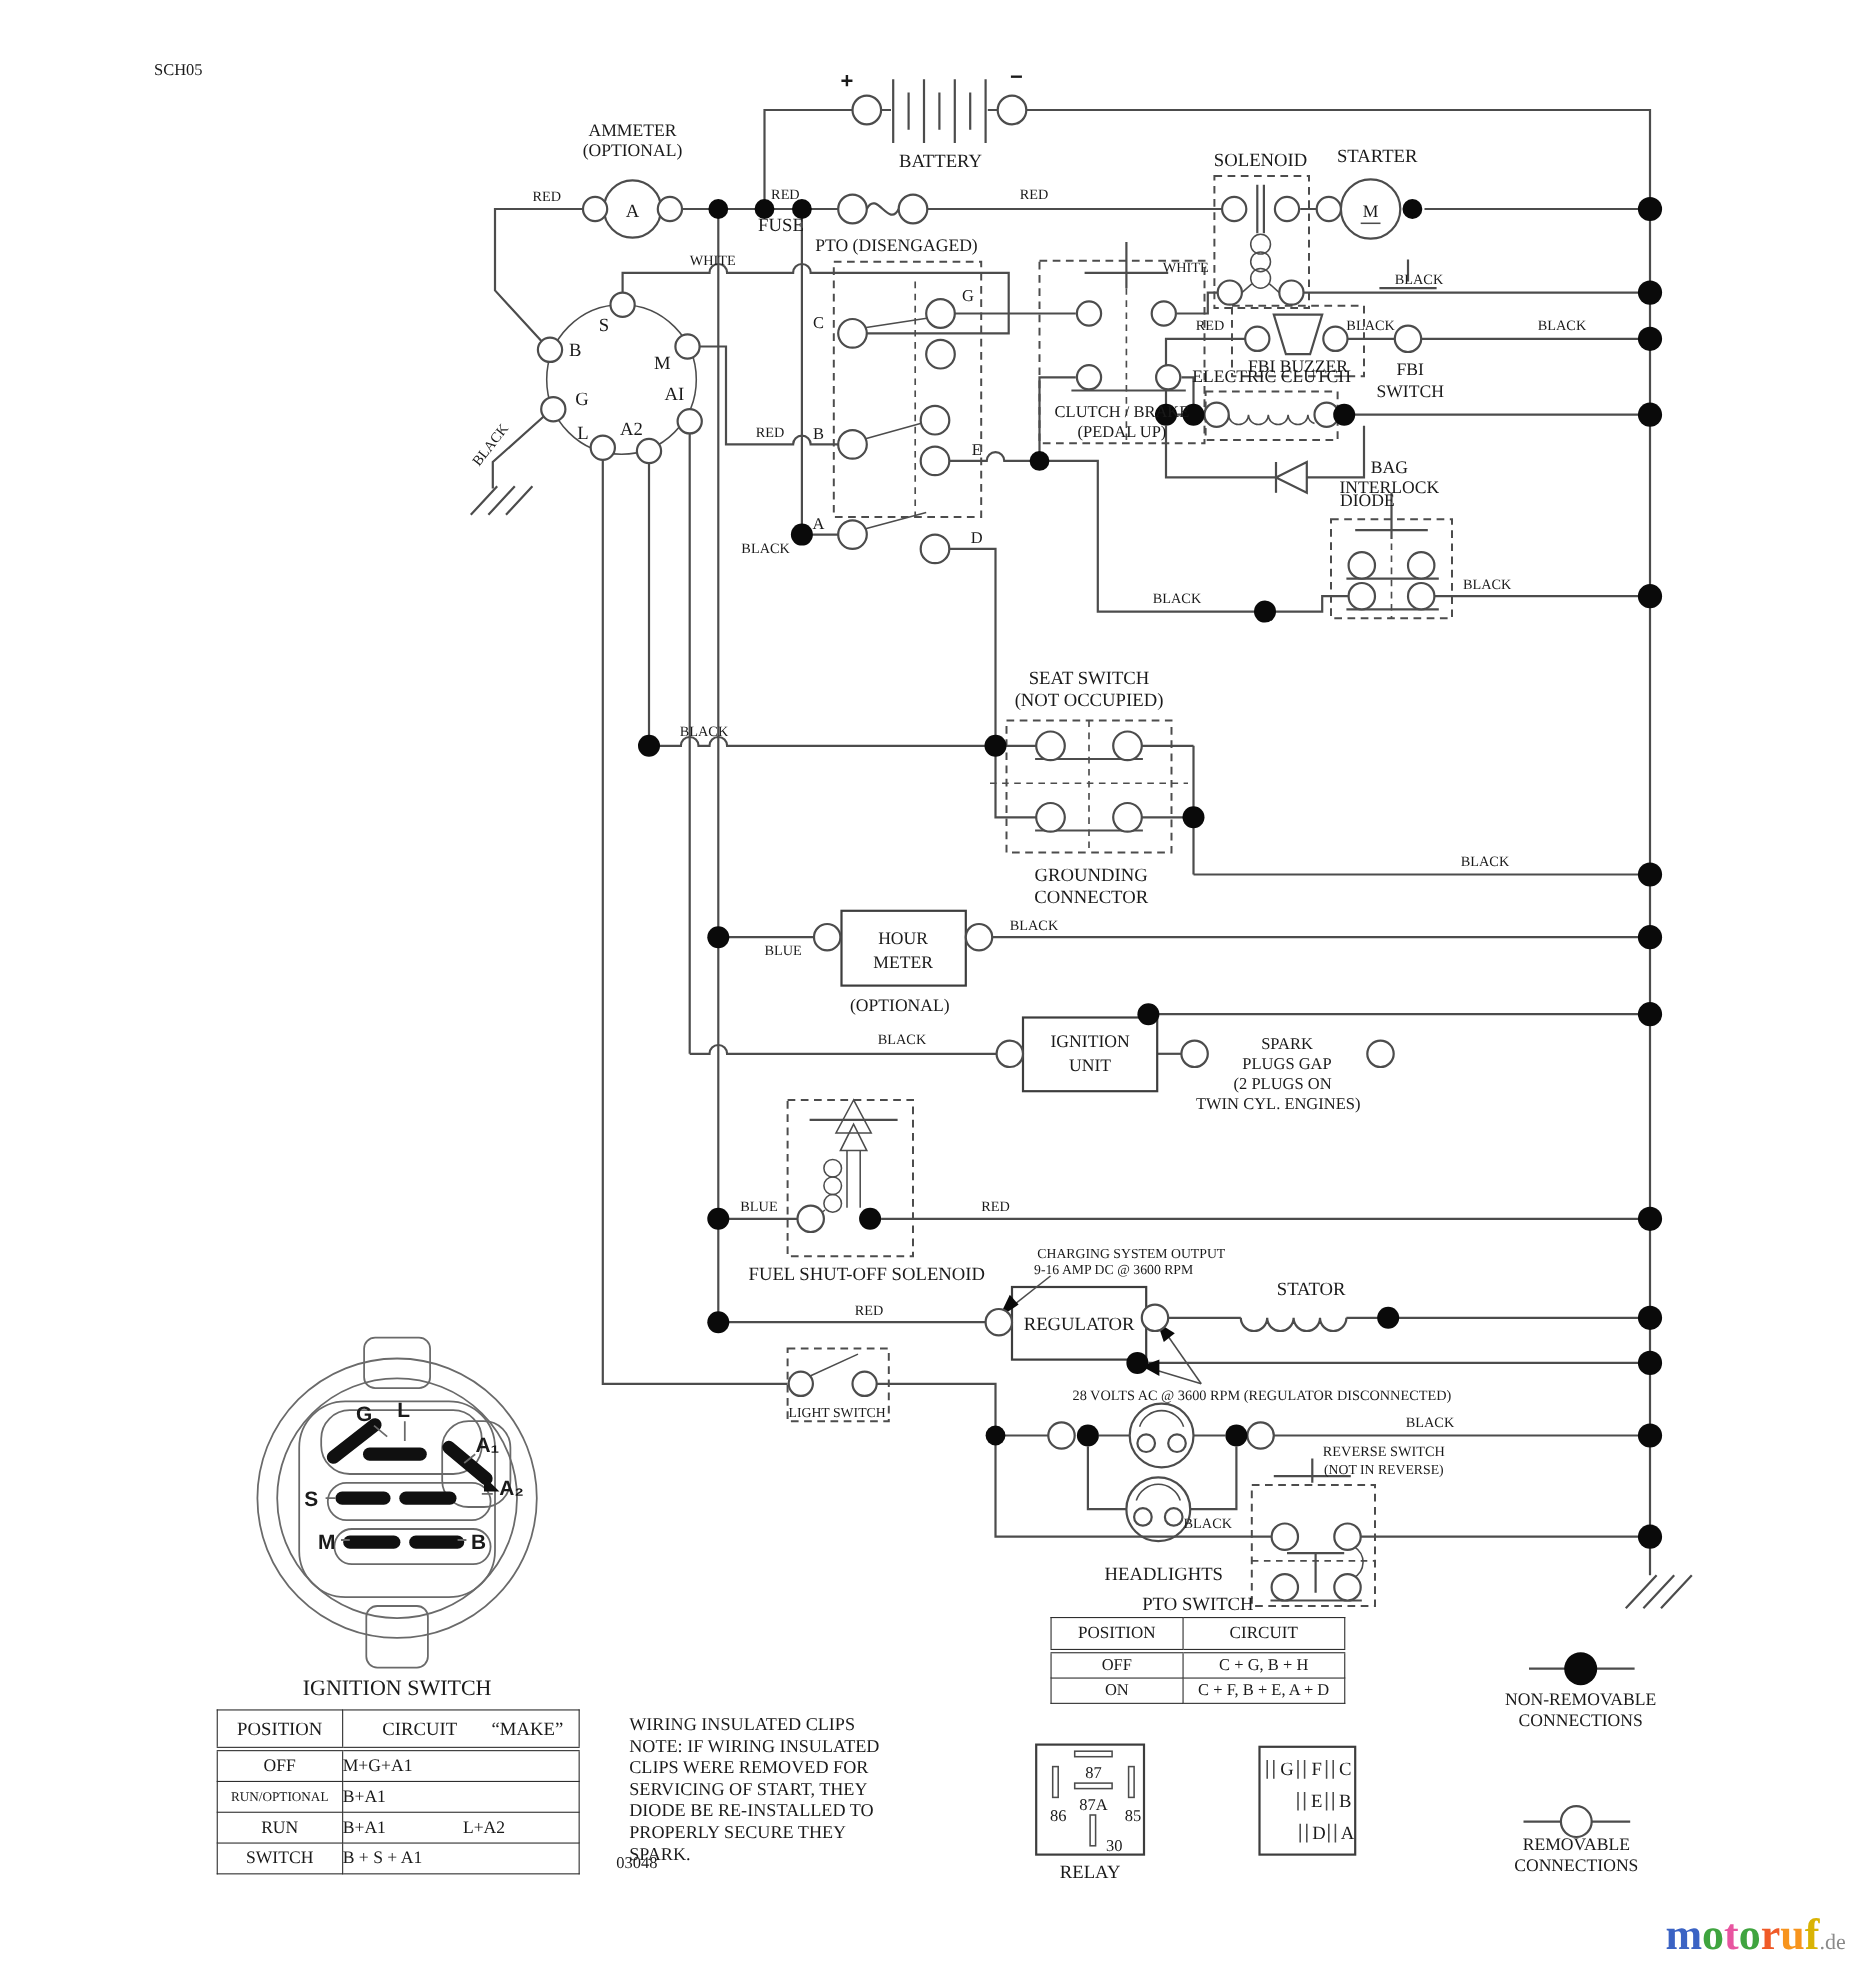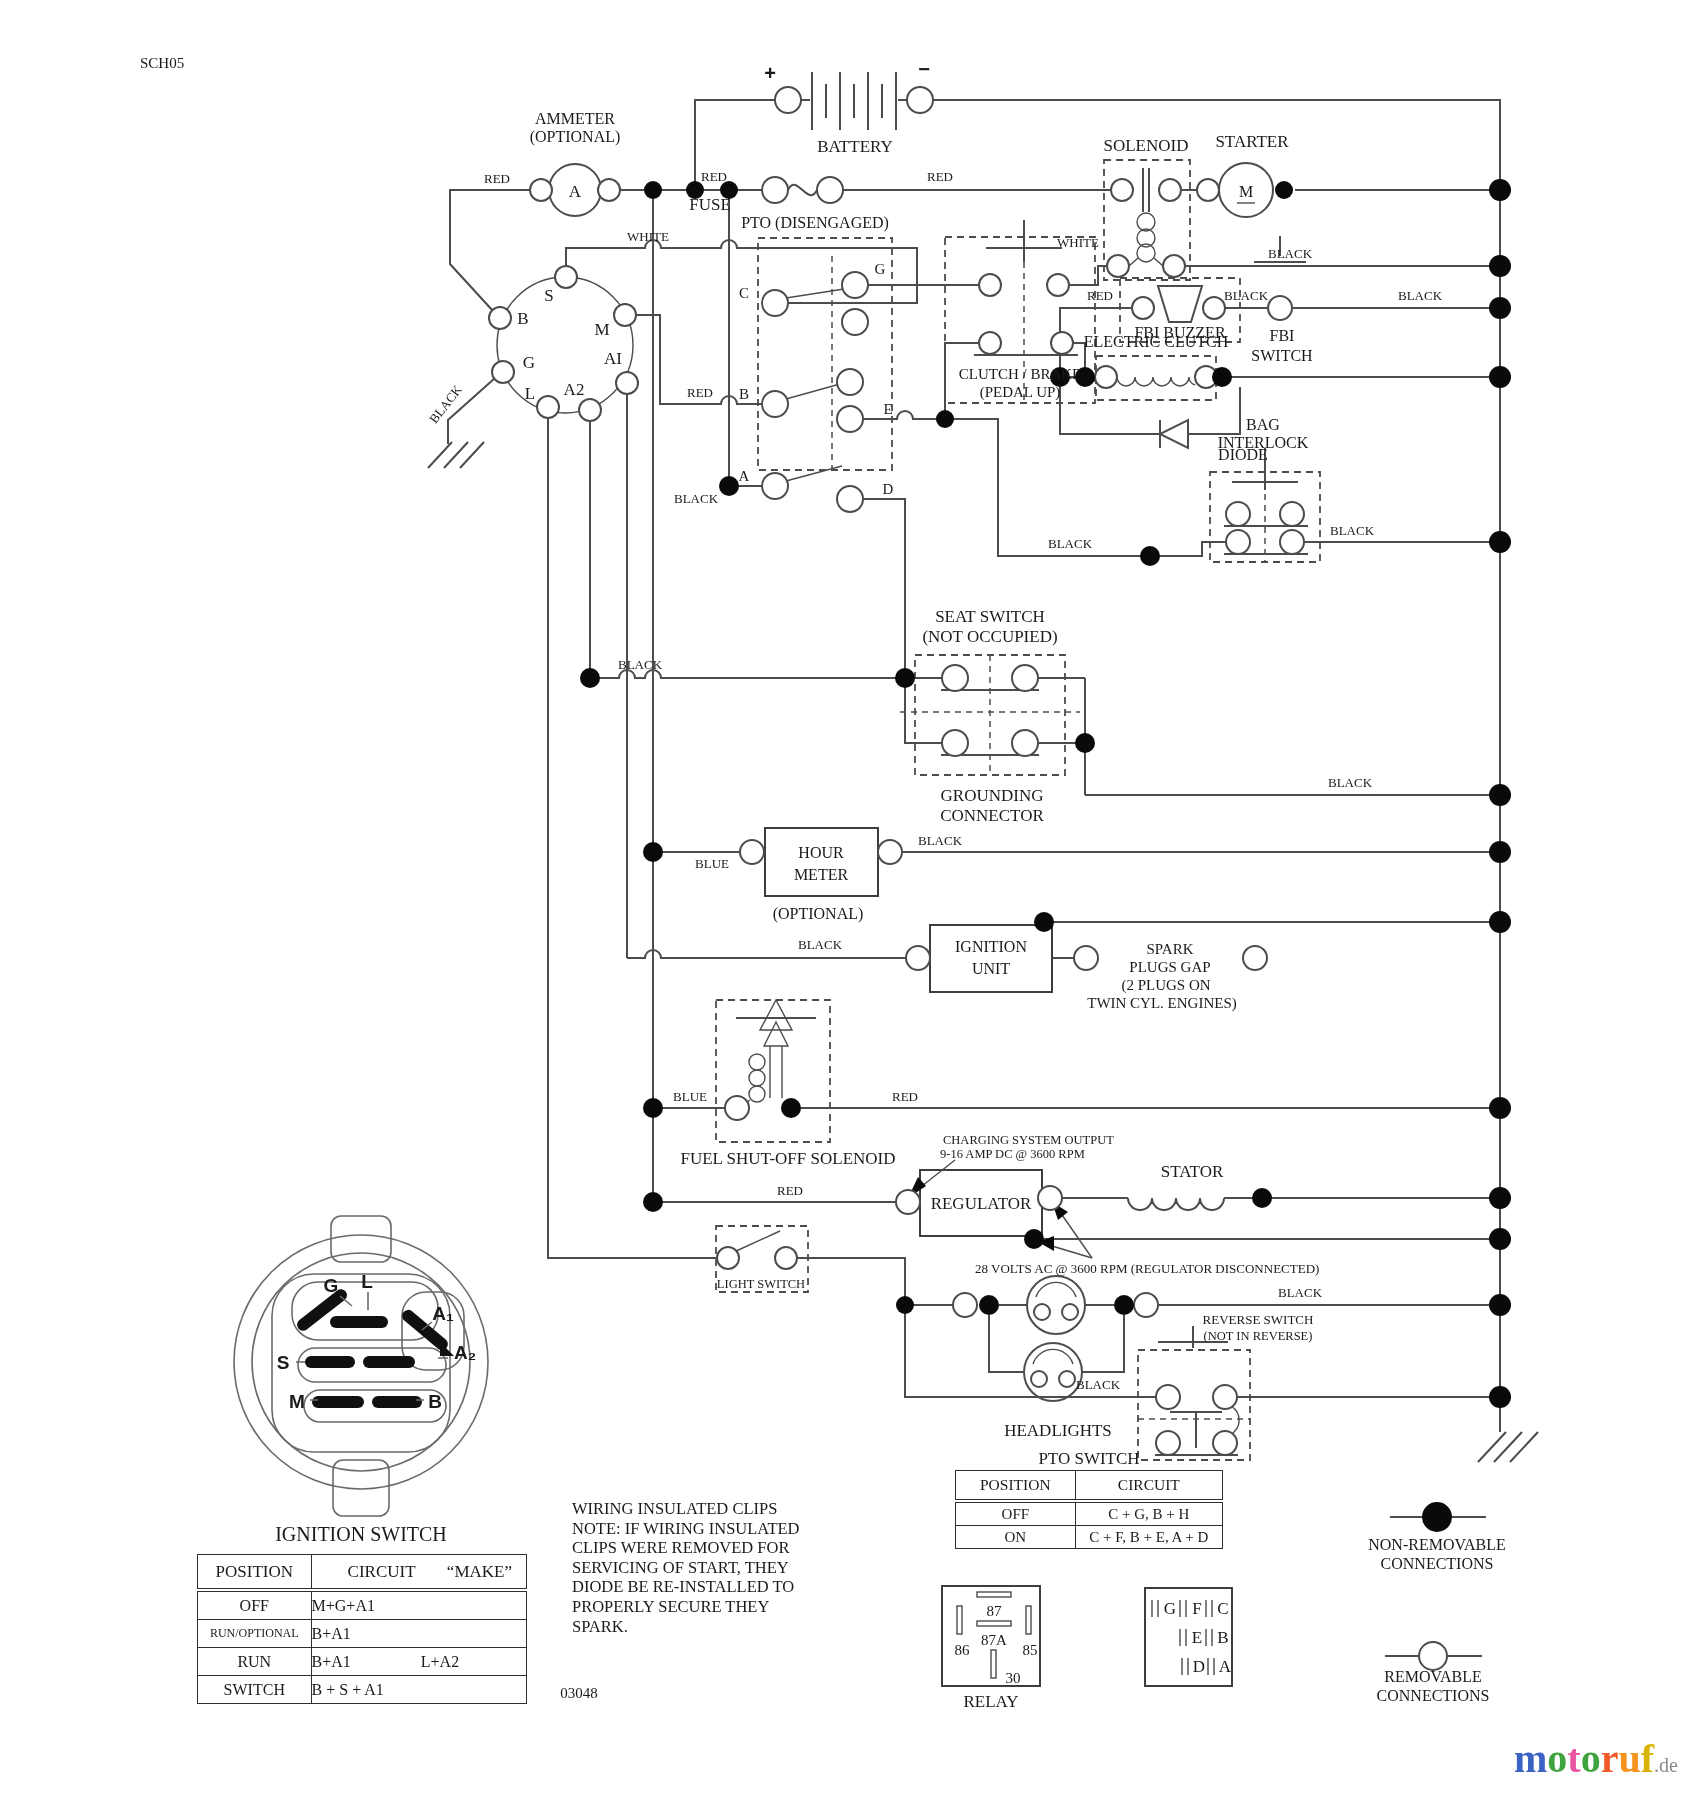--- a/index.html
+++ b/index.html
@@ -29,21 +29,21 @@
   #ign-table td{height:27px;font-size:16px;}
   #ign-table .hd td{height:33px;font-size:17px;}
   #pto-table{left:955px;top:1470px;width:268px;}
   #pto-table td{height:22px;font-size:15px;text-align:center;}
   #pto-table .hd td{height:28px;font-size:15.5px;}
   .cpos{text-align:center;}
   .c2h{display:flex;justify-content:space-between;padding:0 14px 0 36px;align-items:center;}
   .pl16{padding-left:16px;} .pl62{padding-left:62px;} .pl12{padding-left:12px;}
   .ml66{margin-left:66px;}
   .small-cell{font-size:12px !important;}
-  #note{position:absolute;left:572px;top:1499px;width:370px;font-size:16.5px;line-height:19.6px;}
+  #note{position:absolute;left:572px;top:1558px;width:370px;font-size:16.5px;line-height:19.6px;}
 </style>
 </head>
 <body>
 
 <svg width="1681" height="1800" viewBox="0 0 1681 1800">
 
   <g>
     <path class="w" d="M620,190 H762 M843,190 H1111"></path>
     <path class="w" d="M788,190 C797,172 808,208 817,190"></path>
     <path class="w" d="M775,100 H695 V190"></path>

